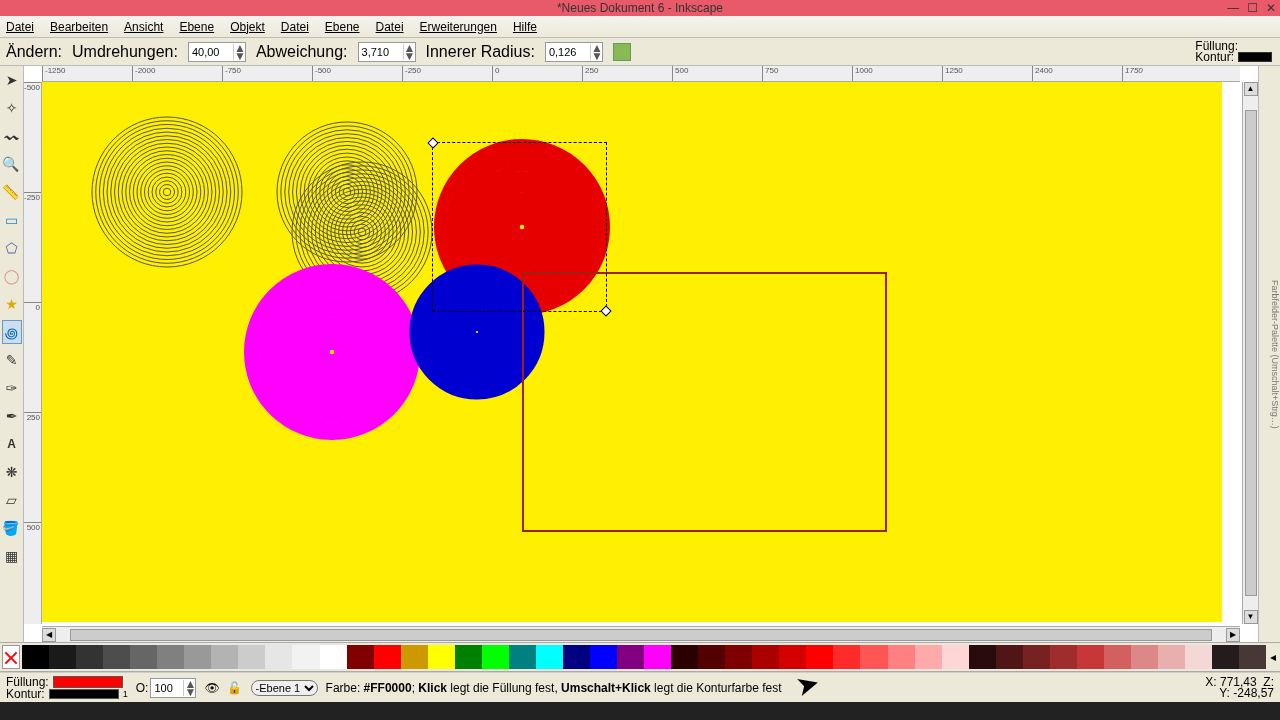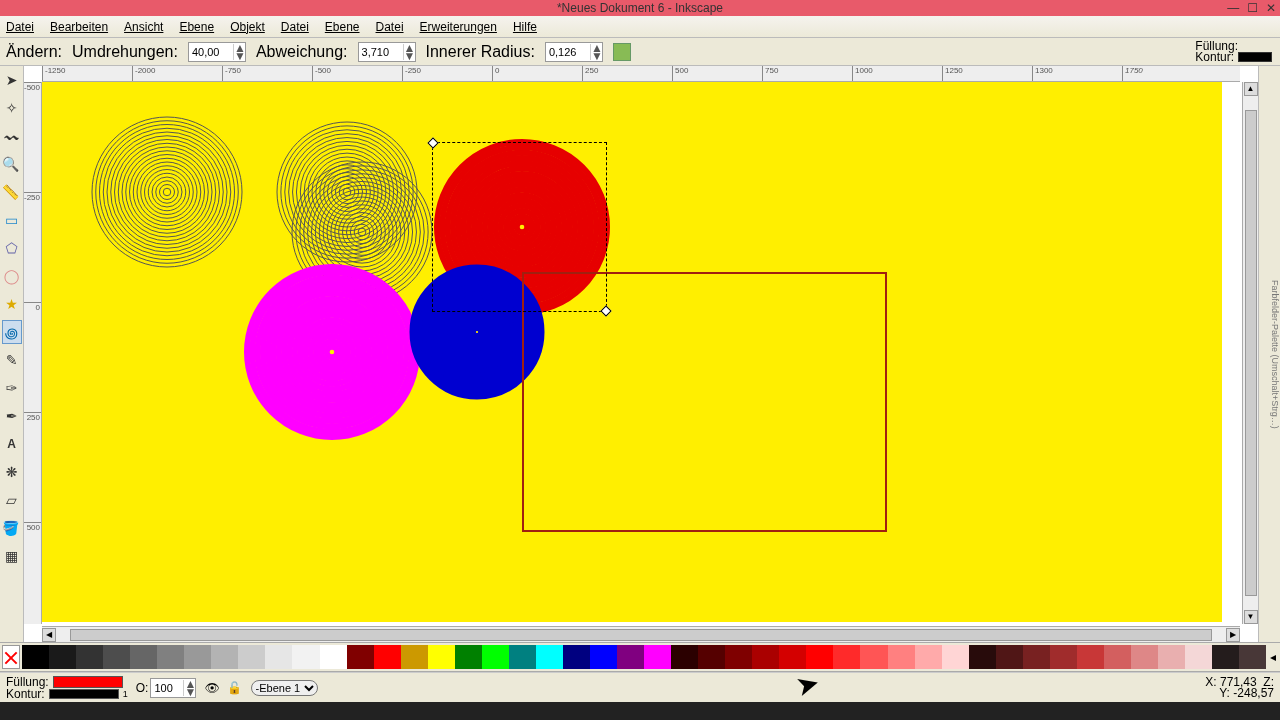--- a/index.html
+++ b/index.html
@@ -149,21 +149,21 @@
         <div class="tick" style="left: 90px;">-2000</div>
         <div class="tick" style="left: 180px;">-750</div>
         <div class="tick" style="left: 270px;">-500</div>
         <div class="tick" style="left: 360px;">-250</div>
         <div class="tick" style="left: 450px;">0</div>
         <div class="tick" style="left: 540px;">250</div>
         <div class="tick" style="left: 630px;">500</div>
         <div class="tick" style="left: 720px;">750</div>
         <div class="tick" style="left: 810px;">1000</div>
         <div class="tick" style="left: 900px;">1250</div>
-        <div class="tick" style="left: 990px;">1300</div>
+        <div class="tick" style="left: 990px;">2400</div>
         <div class="tick" style="left: 1080px; font-style: italic;">1750</div>
       </div>
     <div class="ruler-v" id="rulerV">
         <div class="tick" style="top: 0px;">-500</div>
         <div class="tick" style="top: 110px;">-250</div>
         <div class="tick" style="top: 220px;">0</div>
         <div class="tick" style="top: 330px;">250</div>
         <div class="tick" style="top: 440px;">500</div>
       </div>
     <div class="viewport">
@@ -391,20 +391,23 @@
         <input style="width: 32px;" value="100">
         <span class="arrows">
           <span>▲</span>
           <span>▼</span>
         </span>
       </span>
   </div>
   <span>👁</span>
   <span>🔓</span>
   <select style="font-size:11px;border-radius:8px;"><option>-Ebene 1</option></select>
+  <span>
+    <span>Farbe: </span><b>#FF0000</b><span>; </span><b>Klick</b><span> legt die Füllung fest, </span><b>Umschalt+Klick</b><span> legt die Konturfarbe fest</span>
+  </span>
   <div class="coords">
     <span><span>X:</span> <span>771,43</span>&nbsp;&nbsp;<span>Z:</span></span>
     <span><span>Y:</span> <span>-248,57</span></span>
   </div>
 </div>
 
 <div class="taskbar"></div>
 
 <div class="cursor-img" id="cursor" style="left: 796px; top: 668px;">➤</div>
 

